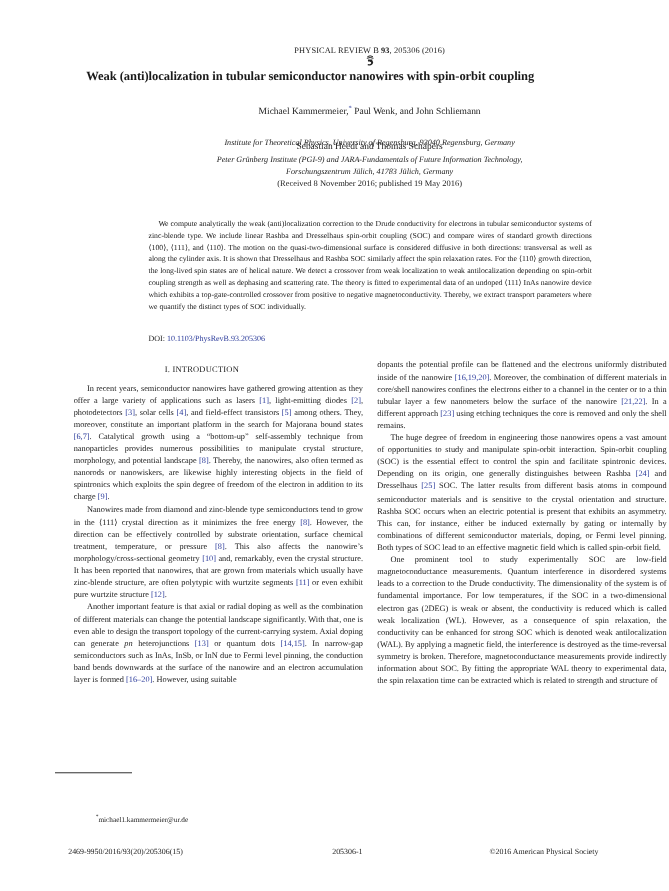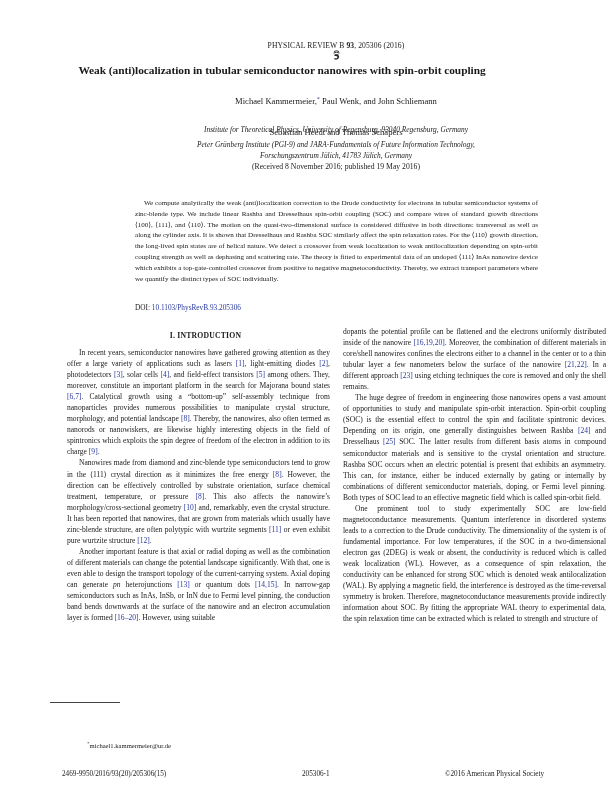--- a/index.html
+++ b/index.html
@@ -27,21 +27,21 @@
   }
   #doi { top: 303px; left: 103px; font-size: 7.3px; }
   #doi .link { color: #2a3a9a; }
   .col {
     width: 263px; font-size: 7.55px; line-height: 11.05px; text-align: justify;
   }
   .col p { margin: 0; text-indent: 12px; }
   .col p.noindent { text-indent: 0; }
   #col-left { top: 347px; left: 35px; }
   #col-right { top: 326px; left: 311px; }
-  #section-head { top: 331px; left: 42px; width: 263px; font-size: 7.7px; font-weight: bold; letter-spacing: 0.2px; }
+  #section-head { top: 331px; left: 20px; width: 263px; font-size: 7.7px; font-weight: normal; letter-spacing: 0.2px; }
   .ref { color: #2a3a9a; }
   #fn-rule { top: 702px; left: 50px; width: 38px; height: 0; border-top: 0.8px solid #444; }
   #footnote { top: 741px; left: 55px; font-size: 6.6px; }
   #footer-left { top: 770px; left: 30px; font-size: 7.2px; }
   #footer-mid { top: 770px; left: 270px; font-size: 7.2px; }
   #footer-right { top: 770px; left: 413px; font-size: 7.2px; }
 </style>
 </head>
 <body>
 

